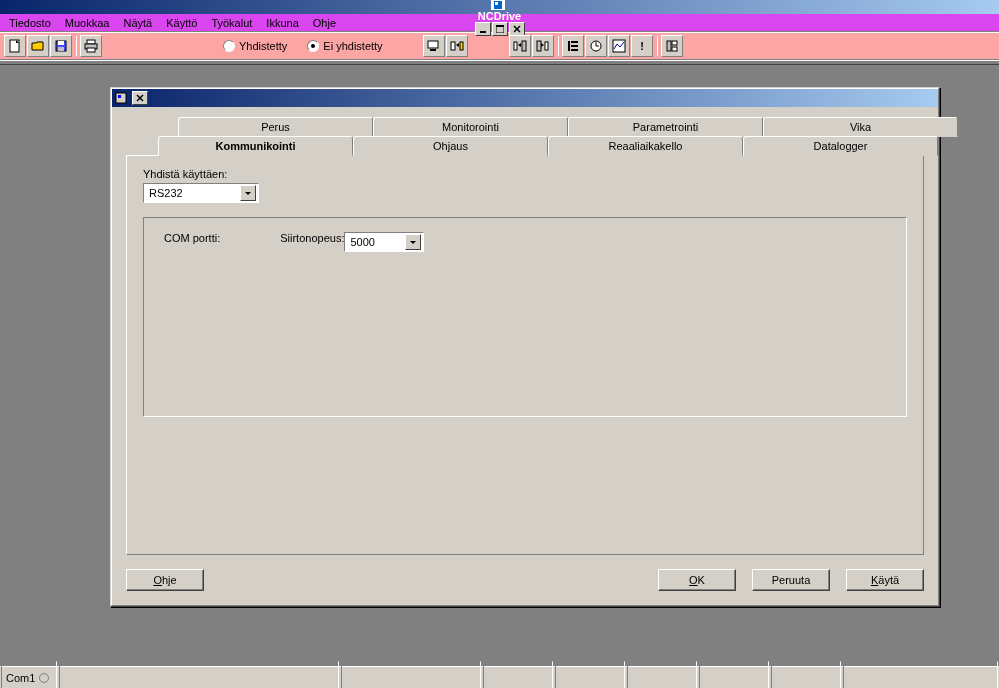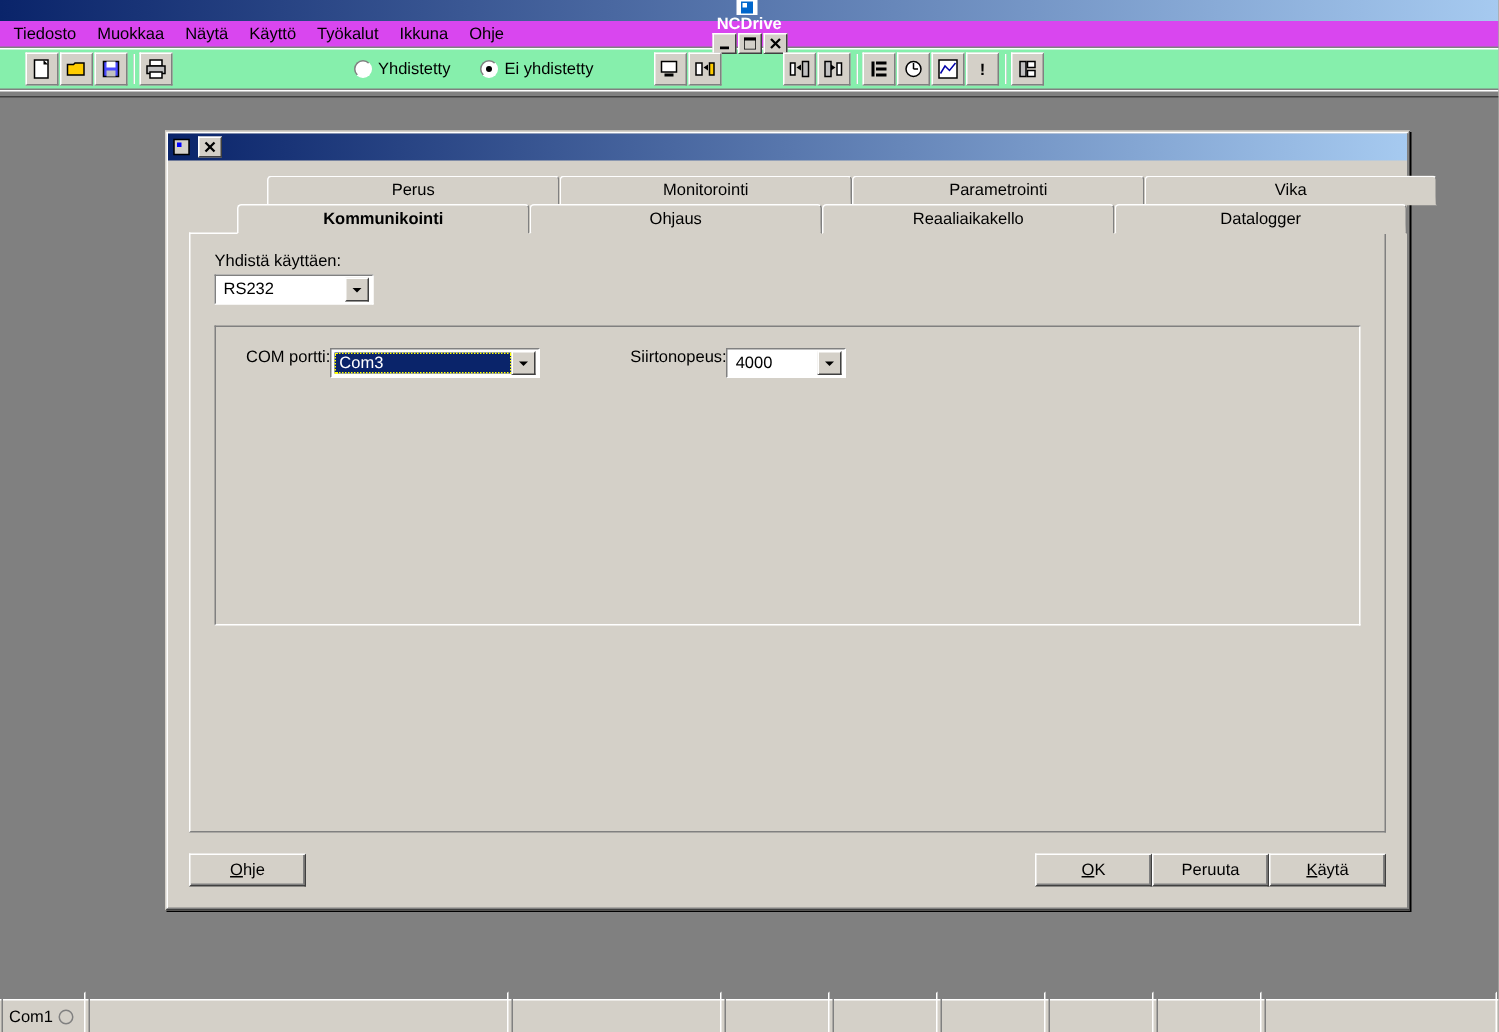--- a/index.html
+++ b/index.html
@@ -11,21 +11,21 @@
 .main-titlebar .icon svg { width: 10px; height: 10px; }
 .main-titlebar .title { flex: 1; font-weight: bold; }
 .win-btns { display: flex; gap: 1px; }
 .win-btn { width: 16px; height: 14px; background: #d4d0c8; border: 1px solid; border-color: #fff #404040 #404040 #fff; display: flex; align-items: center; justify-content: center; font-size: 9px; font-family: "Marlett", monospace; cursor: default; }
 
 
 .menubar { height: 18px; background: #d946ef; display: flex; align-items: center; padding: 0 2px; border-bottom: 1px solid #808080; }
 .menubar .menu-item { padding: 1px 7px; cursor: default; }
 
 
-.toolbar { height: 28px; background: #86efac; display: flex; align-items: center; padding: 2px 17px; border-top: 1px solid #fff; border-bottom: 1px solid #808080; box-shadow: 0 1px 0 #fff; }
+.toolbar { height: 28px; background: #fca5a5; display: flex; align-items: center; padding: 2px 4px; border-top: 1px solid #fff; border-bottom: 1px solid #808080; box-shadow: 0 1px 0 #fff; }
 .tb-btn { width: 22px; height: 22px; border: 1px solid; border-color: #fff #808080 #808080 #fff; background: #d4d0c8; display: flex; align-items: center; justify-content: center; margin-right: 1px; cursor: default; }
 .tb-sep { width: 1px; height: 20px; background: #808080; border-right: 1px solid #fff; margin: 0 3px; }
 .tb-spacer { width: 120px; }
 .radio-group { display: flex; align-items: center; gap: 4px; margin-right: 20px; }
 .radio { width: 12px; height: 12px; border-radius: 50%; background: #fff; border: 1px solid; border-color: #808080 #fff #fff #808080; display: flex; align-items: center; justify-content: center; }
 .radio.selected::after { content: ""; width: 4px; height: 4px; background: #000; border-radius: 50%; }
 
 
 .mdi-area { position: absolute; top: 64px; left: 0; right: 0; bottom: 22px; background: #808080; border-top: 1px solid #404040; }
 
@@ -54,21 +54,21 @@
 .dropdown-input .dd-text.selected { background: #0a246a; color: #fff; outline: 1px dotted #ff0; outline-offset: -1px; }
 .dropdown-btn { width: 16px; height: 16px; background: #d4d0c8; border: 1px solid; border-color: #fff #404040 #404040 #fff; display: flex; align-items: center; justify-content: center; }
 .dropdown-btn::after { content: ""; border-left: 3px solid transparent; border-right: 3px solid transparent; border-top: 3px solid #000; }
 
 .group-box { border: 1px solid; border-color: #808080 #fff #fff #808080; margin-top: 14px; padding: 14px 20px 18px; min-height: 200px; }
 .field-row { display: flex; gap: 60px; }
 .field-col { display: flex; flex-direction: row; }
 
 
 .dlg-buttons { display: flex; justify-content: space-between; margin-top: 14px; }
-.dlg-buttons-right { display: flex; gap: 0; }
+.dlg-buttons-right { display: flex; gap: 16px; }
 .btn { min-width: 78px; height: 22px; background: #d4d0c8; border: 1px solid; border-color: #fff #404040 #404040 #fff; box-shadow: inset -1px -1px 0 #808080, inset 1px 1px 0 #d4d0c8; cursor: default; display: flex; align-items: center; justify-content: center; }
 .btn .u { text-decoration: underline; }
 
 
 .statusbar { position: absolute; bottom: 0; left: 0; right: 0; height: 22px; background: #d4d0c8; border-top: 1px solid #fff; display: flex; align-items: center; }
 .status-panel { height: 18px; border: 1px solid; border-color: #808080 #fff #fff #808080; margin: 0 1px; padding: 16px 4px; display: flex; align-items: center; }
 .sp1 { width: 56px; }
 .sp-led { width: 10px; height: 10px; border-radius: 50%; background: #d4d0c8; border: 1px solid #808080; margin-left: 4px; }
 </style>
 </head>
@@ -246,43 +246,37 @@
           </div>
           <div class="tab-row row2">
             <div class="tab active">Kommunikointi</div>
             <div class="tab">Ohjaus</div>
             <div class="tab">Reaaliaikakello</div>
             <div class="tab">Datalogger</div>
           </div>
 
           <div class="tab-panel">
             <span class="field-label">Yhdistä käyttäen:</span>
-            <div class="dropdown" style="width:106px">
+            <div class="dropdown" style="width:116px">
               <div class="dropdown-input">
                 <span class="dd-text">RS232</span>
                 <span class="dropdown-btn"></span>
               </div>
             </div>
 
             <div class="group-box">
               <div class="field-row">
                 <div class="field-col">
                   <span class="field-label">COM portti:</span>
-                  <div class="dropdown" style="width:140px">
-                    <div class="dropdown-input">
-                      <span class="dd-text selected">Com3</span>
-                      <span class="dropdown-btn"></span>
-                    </div>
-                  </div>
                 </div>
                 <div class="field-col">
                   <span class="field-label">Siirtonopeus:</span>
                   <div class="dropdown" style="width:80px">
                     <div class="dropdown-input">
-                      <span class="dd-text">4000</span>
+                      <span class="dd-text">5000</span>
                       <span class="dropdown-btn"></span>
                     </div>
                   </div>
                 </div>
               </div>
             </div>
           </div>
         </div>
 
         <div class="dlg-buttons">

